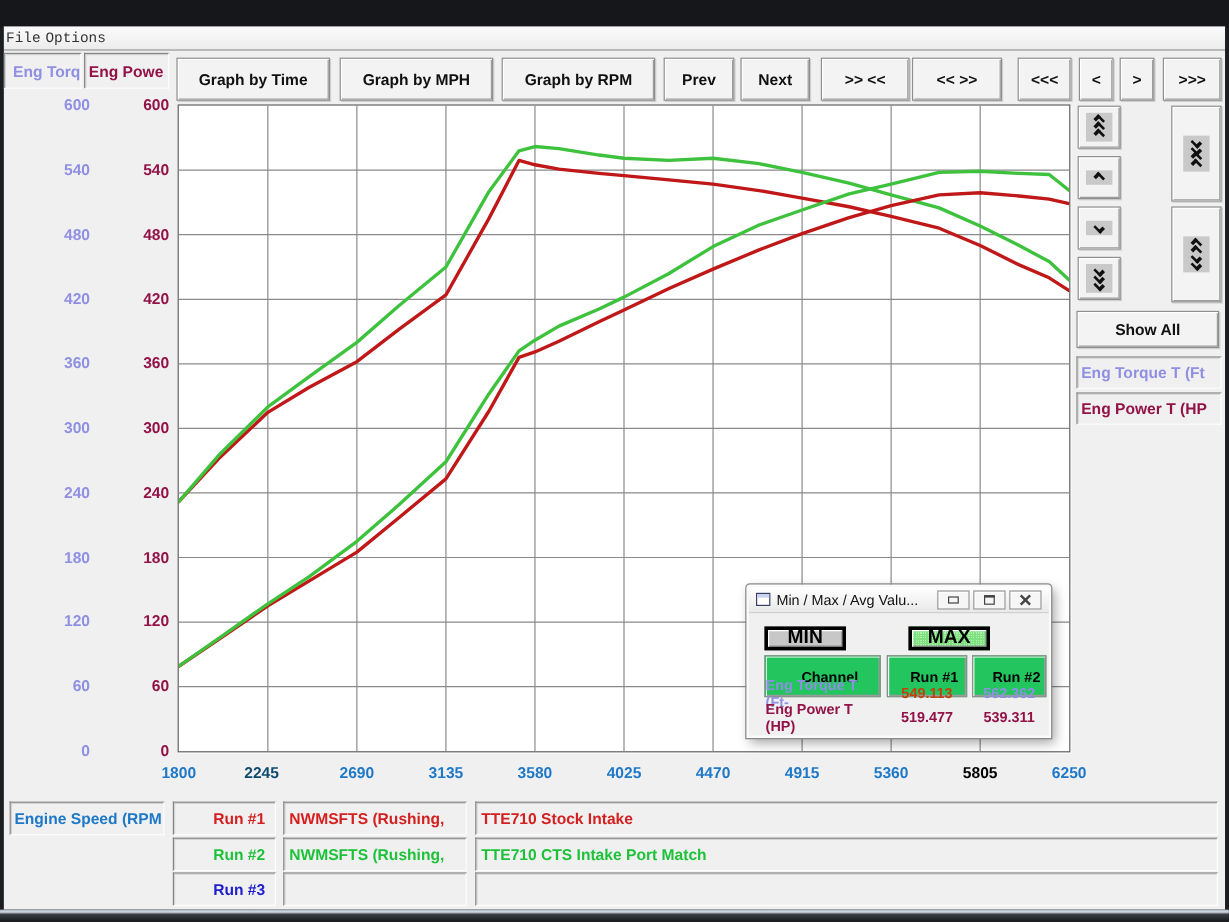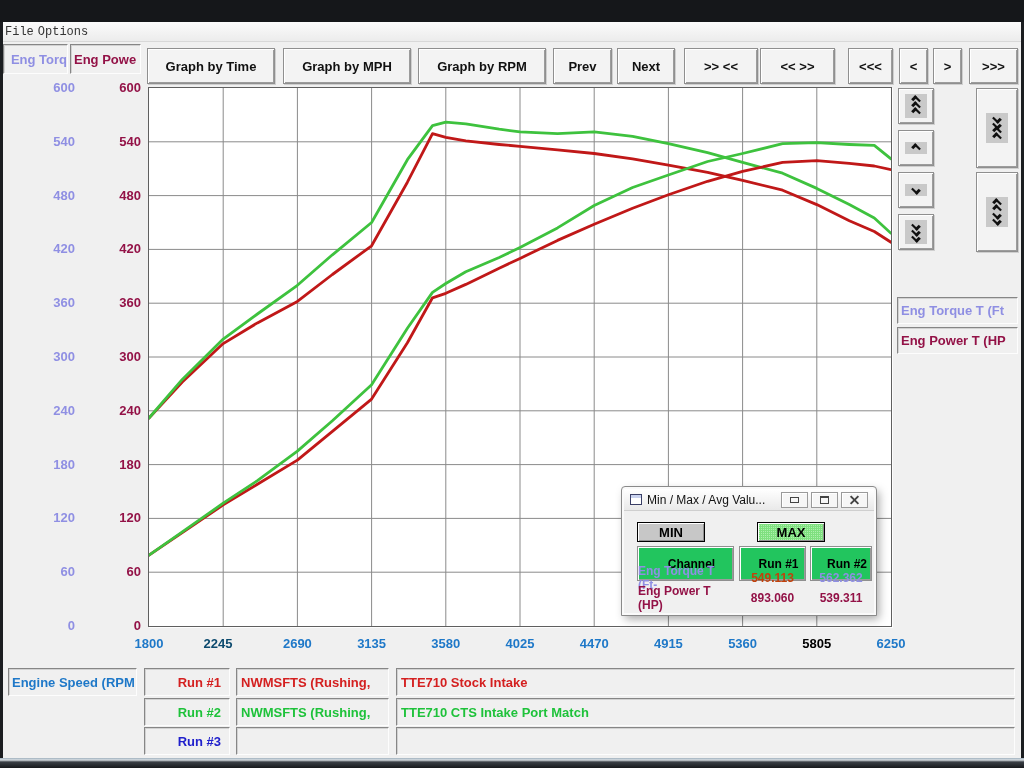--- a/index.html
+++ b/index.html
@@ -78,22 +78,22 @@
   .dlg-icon { width:12px; height:11px; border:1px solid #3a3f66; background:#fff; margin:0 5px 0 6px; position:relative; }
   .dlg-icon:before { content:""; position:absolute; left:0; top:0; width:100%; height:3px; background:#c9d2ef; }
   .dlg-btn { width:27px; height:16px; background:#f6f6f6; border:1px solid #9a9a9a;
     box-shadow:inset 1px 1px 0 #fff; margin-left:3px; display:flex; align-items:center; justify-content:center; }
   .dg-min { width:9px; height:6px; border:1px solid #444; }
   .dg-max { position:relative; width:9px; height:8px; border:1px solid #444; }
   .dg-max:before { content:""; position:absolute; left:-1px; top:-1px; width:9px; height:2px; background:#444; }
   .dg-x { position:relative; width:9px; height:9px; }
   .dg-x i { position:absolute; left:-1px; top:3.5px; width:11px; height:2px; background:#444; }
   .dg-x i.a { transform:rotate(45deg);} .dg-x i.b { transform:rotate(-45deg);}
-  .dlg-toggle { position:absolute; height:20px; width:68px; font-size:13px; font-weight:bold;
-    display:flex; align-items:center; justify-content:center; border:1px solid #000000;
+  .dlg-toggle { position:absolute; height:20px; width:68px; font-size:16px; font-weight:bold;
+    display:flex; align-items:center; justify-content:center; border:3px solid #000000;
     box-shadow:inset 1px 1px 0 #fff, inset -1px -1px 0 #909090; }
   .dlg-toggle.minb { background:#c7c7c7; }
   .dlg-toggle.maxb { background-color:#aef0ae;
      background-image:repeating-linear-gradient(0deg,#7fe07f 0 1px,transparent 1px 2px),
                       repeating-linear-gradient(90deg,#7fe07f 0 1px,transparent 1px 2px); }
   .dlg-head { position:absolute; height:35px; background:#22c55e; border:1px solid #8f8f8f;
     box-shadow:inset 1px 1px 0 #fff, inset -1px -1px 0 #9c9c9c; font-size:12px; font-weight:bold;
     display:flex; align-items:center; justify-content:center;padding-left:12px; }
   .dlg-cell { position:absolute; height:17px; font-size:12px; font-weight:bold; display:flex; align-items:center; }
 
@@ -242,20 +242,23 @@
     </div>
     <div class="btn" style="left:973px; top:130px; width:42px; height:80px;">
       <div class="pad">
         <i class="chev up"></i>
           <i class="chev up"></i>
           <i class="chev down"></i>
           <i class="chev down"></i>
       </div>
     </div>
 
+    <div class="btn" style="left:894px; top:217px; width:119px; height:31px;">
+      <span>Show All</span>
+    </div>
     <div class="sunken chan-box" style="left:894px; top:255px; width:121px; height:27px; color:#8f8fe3;">
       <span>Eng Torque T (Ft</span>
     </div>
     <div class="sunken chan-box" style="left:894px; top:285px; width:121px; height:27px; color:#931247;">
       <span>Eng Power T (HP</span>
     </div>
 
     <div id="dialog">
       <div class="dlg-title">
         <div class="dlg-icon"></div>
@@ -282,21 +285,21 @@
         <span>MAX</span>
       </div>
       <div id="dlg-table">
           <div class="dlg-head" style="left: 13px; top: 57px; width: 97px;">Channel</div>
           <div class="dlg-head" style="left: 115px; top: 57px; width: 67px;">Run #1</div>
           <div class="dlg-head" style="left: 186px; top: 57px; width: 62px;">Run #2</div>
           <div class="dlg-cell" style="left: 14px; top: 80px; width: 96px; color: rgb(143, 143, 227);">Eng Torque T (Ft-</div>
           <div class="dlg-cell" style="left: 115px; top: 80px; width: 67px; justify-content: center; color: #c2410c;">549.113</div>
           <div class="dlg-cell" style="left: 186px; top: 80px; width: 62px; justify-content: center; color: rgb(143, 143, 227);">562.362</div>
           <div class="dlg-cell" style="left: 14px; top: 100px; width: 96px; color: rgb(147, 18, 71);">Eng Power T (HP)</div>
-          <div class="dlg-cell" style="left: 115px; top: 100px; width: 67px; justify-content: center; color: rgb(147, 18, 71);">893.060</div>
+          <div class="dlg-cell" style="left: 115px; top: 100px; width: 67px; justify-content: center; color: rgb(147, 18, 71);">519.477</div>
           <div class="dlg-cell" style="left: 186px; top: 100px; width: 62px; justify-content: center; color: rgb(147, 18, 71);">539.311</div>
         </div>
     </div>
 
     <div class="sunken chan-box" style="left:5px; top:626px; width:129px; height:28px; color:#1e78c8;">
       <span>Engine Speed (RPM</span>
     </div>
     <div id="run-rows">
         <div class="sunken runlab" style="left: 141px; top: 626px; width: 86px; height: 28px; color: rgb(212, 32, 32);">Run #1</div>
         <div class="sunken filebox" style="left: 233px; top: 626px; width: 153px; height: 28px; color: rgb(212, 32, 32);">NWMSFTS (Rushing,</div>

